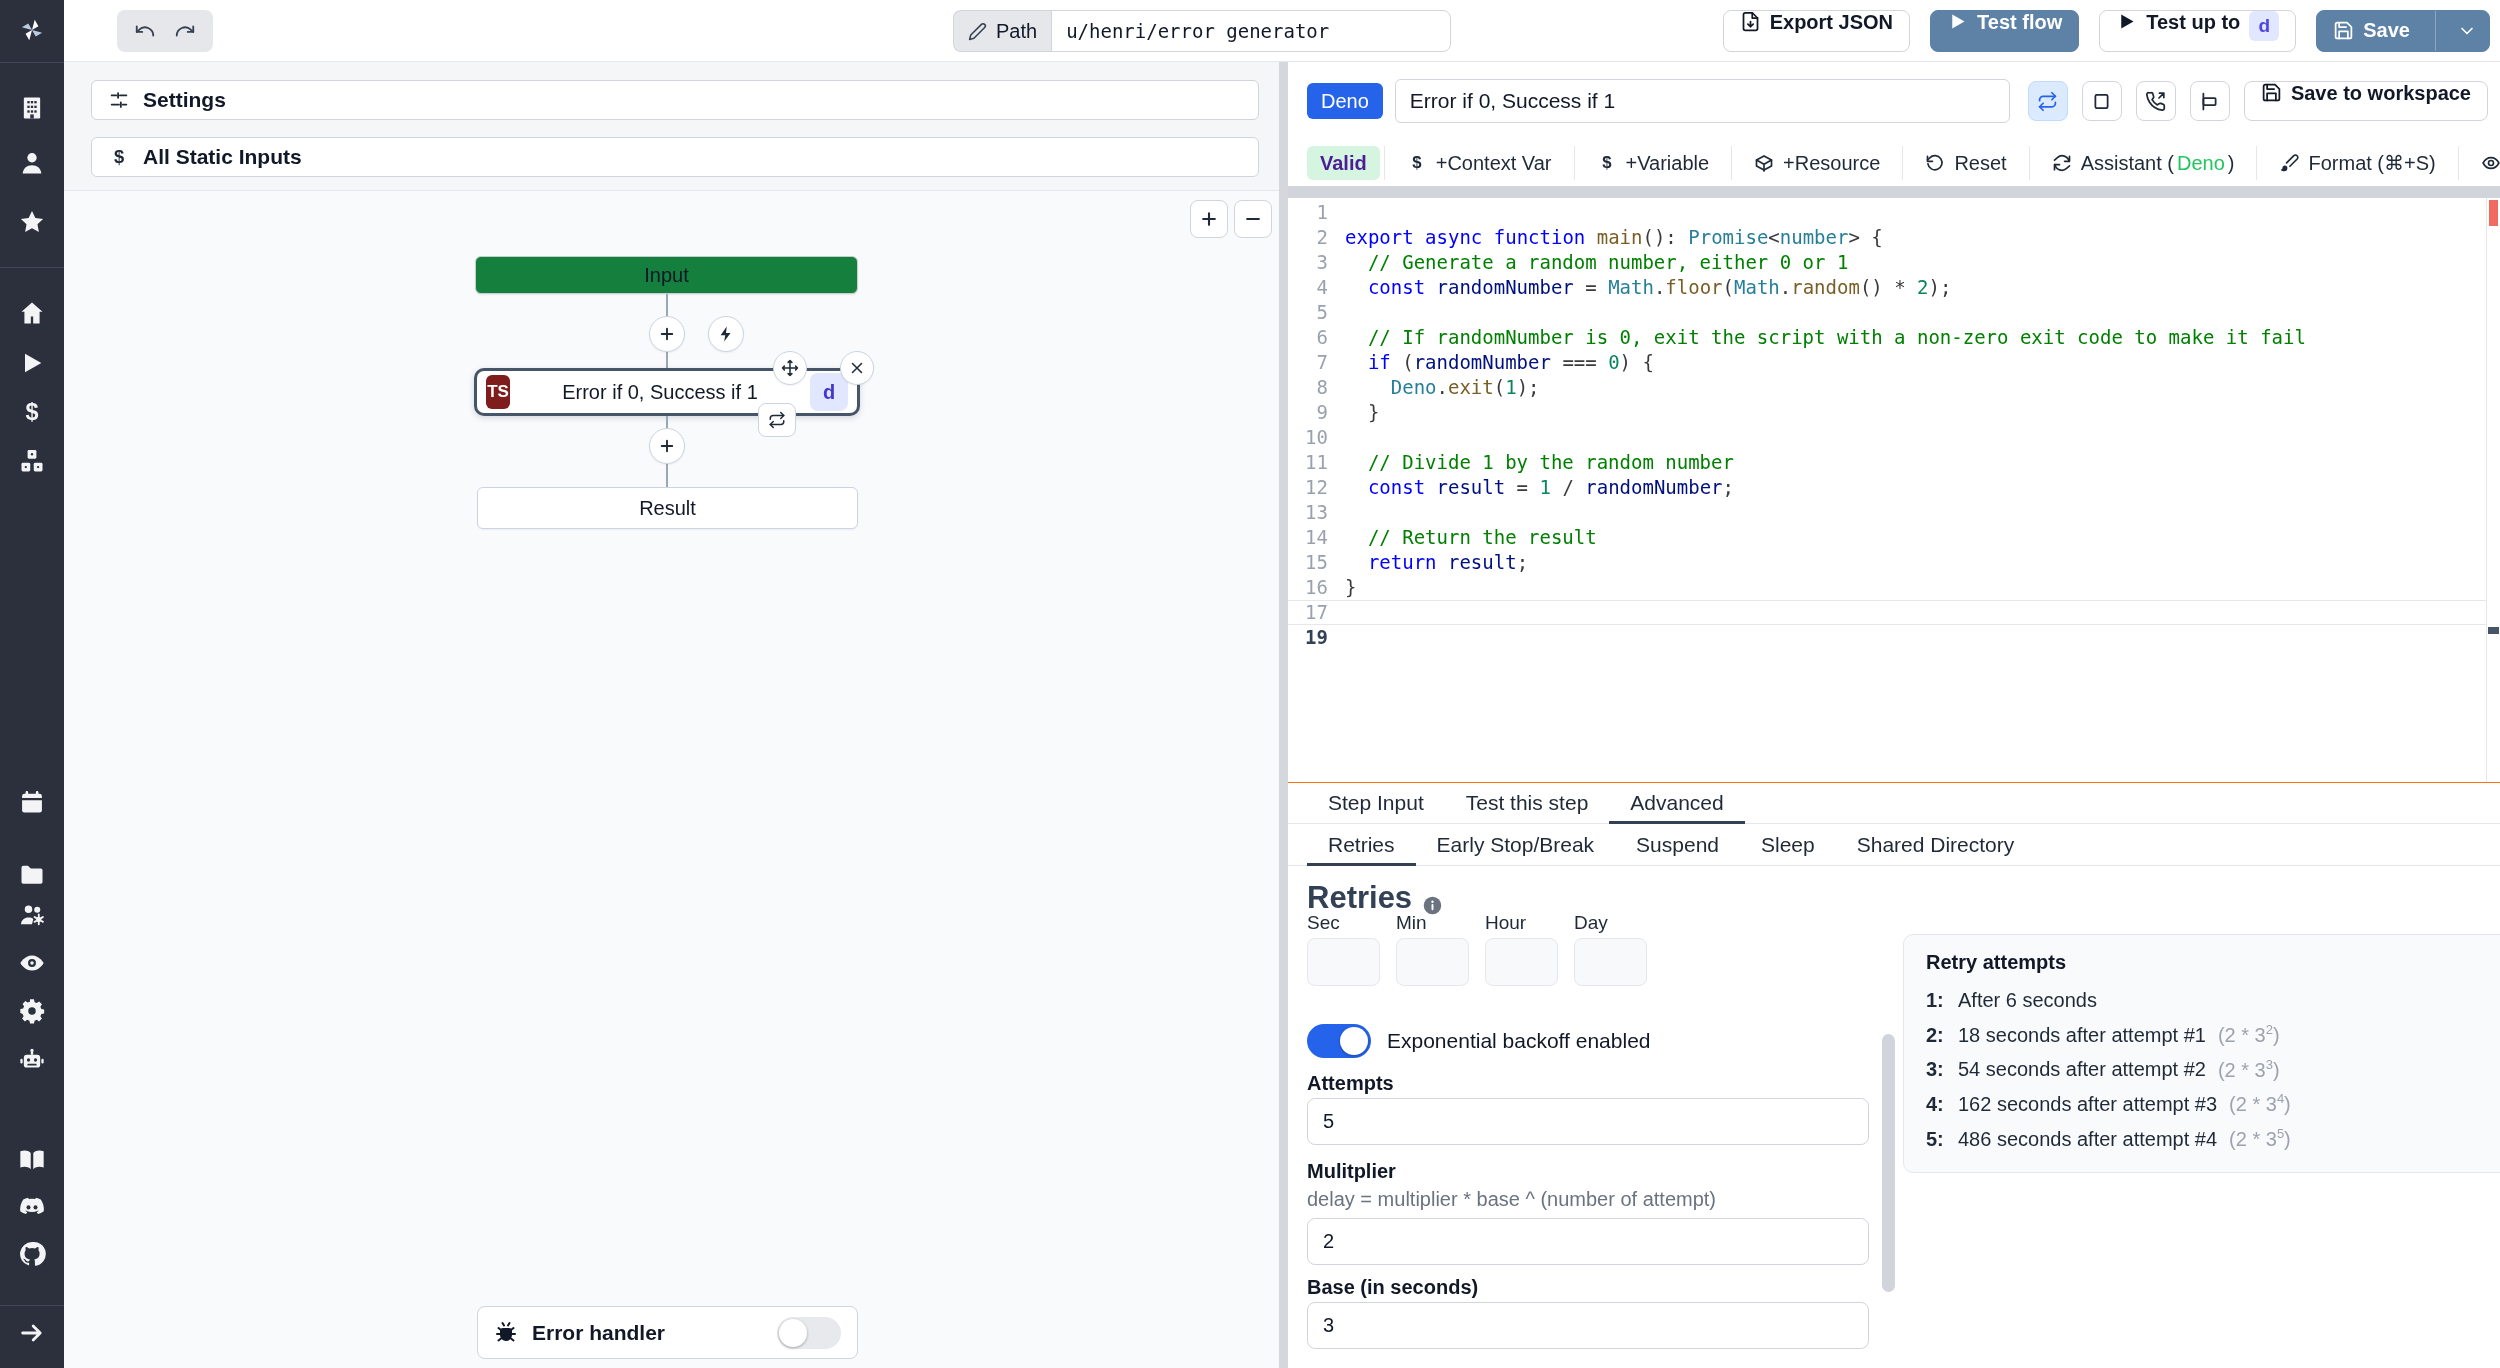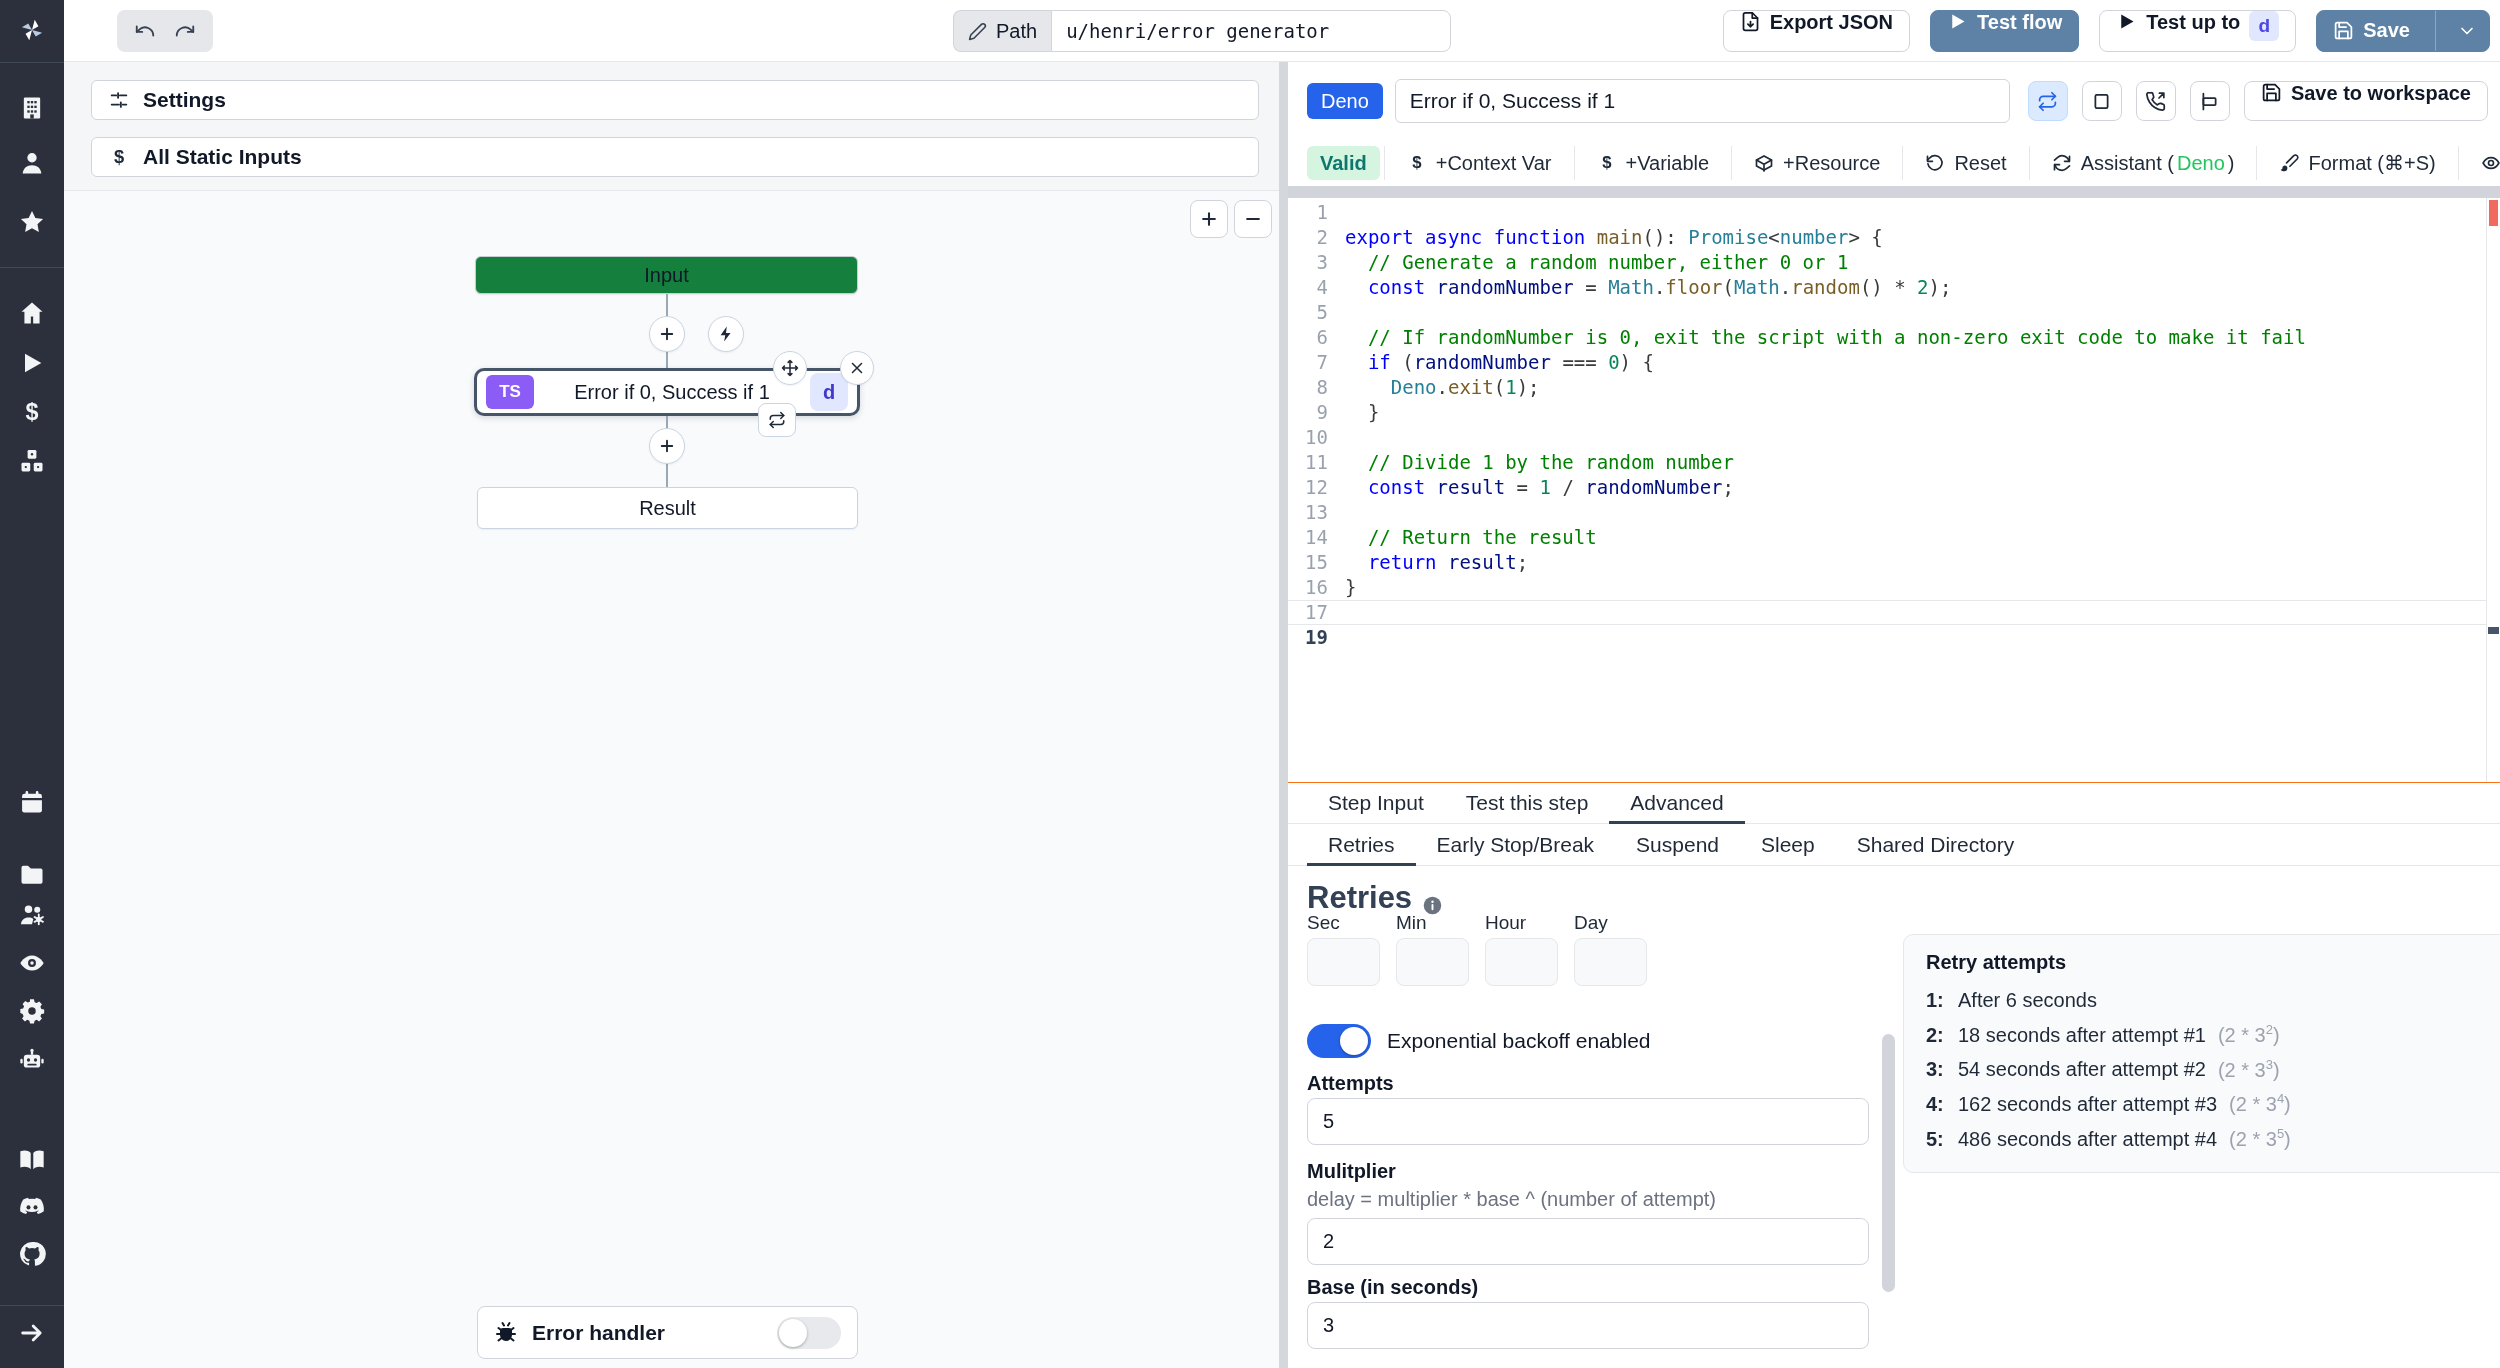--- a/index.html
+++ b/index.html
@@ -67,21 +67,21 @@
   .gline{position:absolute;width:2px;background:#9aa7b4;}
   .gcircle{position:absolute;width:36px;height:36px;border-radius:50%;background:#fff;border:1px solid #cbd5e1;
            display:grid;place-items:center;color:#1f2937;cursor:pointer;box-shadow:0 1px 2px rgba(15,23,42,.06);}
   .gcircle .ic{width:18px;height:18px;}.gcircle svg{width:100%;height:100%;}
   #input-node{position:absolute;left:411px;top:65px;width:383px;height:38px;background:#15803d;
               border:1px solid #c8cdd4;border-radius:6px;display:flex;align-items:center;justify-content:center;
               font-size:20px;color:#111827;box-shadow:0 1px 2px rgba(15,23,42,.08);cursor:pointer;}
   #step-node{position:absolute;left:410px;top:177px;width:386px;height:48px;background:#fff;
              border:3px solid #475569;border-radius:10px;display:flex;align-items:center;padding:0 9px;
              box-shadow:0 2px 6px rgba(15,23,42,.15);cursor:pointer;}
-  #ts-badge{width:48px;height:34px;background:#8b5cf6;border-radius:6px;color:#fff;font-weight:700;
+  #ts-badge{width:24px;height:34px;background:#7f1d1d;border-radius:6px;color:#fff;font-weight:700;
             font-size:17px;display:grid;place-items:center;}
   #step-label{flex:1;text-align:center;font-size:20px;color:#111827;}
   #d-badge{width:38px;height:38px;background:#e0e7ff;border-radius:8px;color:#4338ca;font-weight:700;
            font-size:20px;display:grid;place-items:center;}
   #repeat-btn{position:absolute;left:694px;top:212px;width:38px;height:34px;background:#fff;border:1px solid #cbd5e1;
               border-radius:8px;display:grid;place-items:center;color:#1f2937;cursor:pointer;}
   #repeat-btn .ic{width:18px;height:18px;}#repeat-btn svg{width:100%;height:100%;}
   #result-node{position:absolute;left:413px;top:296px;width:381px;height:42px;background:#fff;border:1px solid #cbd5e1;
                border-radius:6px;display:flex;align-items:center;justify-content:center;font-size:20px;color:#111827;
                box-shadow:0 1px 2px rgba(15,23,42,.06);cursor:pointer;}
@@ -103,21 +103,21 @@
               display:flex;align-items:center;font-weight:500;}
   #title-input{margin-left:12px;width:638px;height:44px;border:1px solid #d1d5db;border-radius:6px;
                padding:0 14px;font-size:21px;color:#111827;}
   #ep-iconbtns{display:flex;gap:14px;margin-left:18px;}
   .icon-btn{width:40px;height:40px;border-radius:8px;border:1px solid #d1d5db;background:#fff;color:#1f2937;
             display:grid;place-items:center;cursor:pointer;}
   .icon-btn .ic{width:21px;height:21px;}.icon-btn svg{width:100%;height:100%;}
   .icon-btn.active{background:#dbeafe;border-color:#bfdbfe;color:#2563eb;}
   #save-ws{margin-left:14px;height:40px;font-size:20px;}
   #ep-toolbar{height:46px;display:flex;align-items:center;padding-left:19px;overflow:hidden;white-space:nowrap;}
-  #valid-badge{height:34px;padding:0 13px;background:#d5f5e0;color:#0f766e;border-radius:6px;font-weight:600;
+  #valid-badge{height:34px;padding:0 13px;background:#d5f5e0;color:#4c1d95;border-radius:6px;font-weight:600;
                font-size:20px;display:flex;align-items:center;margin-right:4px;}
   .tb-div{width:1px;height:34px;background:#e5e7eb;flex:none;}
   .tb-item{display:inline-flex;align-items:center;gap:9px;padding:0 22px;font-size:20px;color:#1f2937;
            height:34px;cursor:pointer;flex:none;}
   .tb-item .ic{width:20px;height:20px;}.tb-item svg{width:100%;height:100%;}
   .tb-accent{color:#22c55e;}
   #gray-strip{height:12px;background:#d1d5db;}
   #editor{position:relative;height:584px;overflow:hidden;background:#fff;}
   #gutter{position:absolute;left:0;top:2px;width:56px;}
   #gutter .gnum{height:25px;line-height:25px;text-align:right;padding-right:16px;color:#98a1ad;

